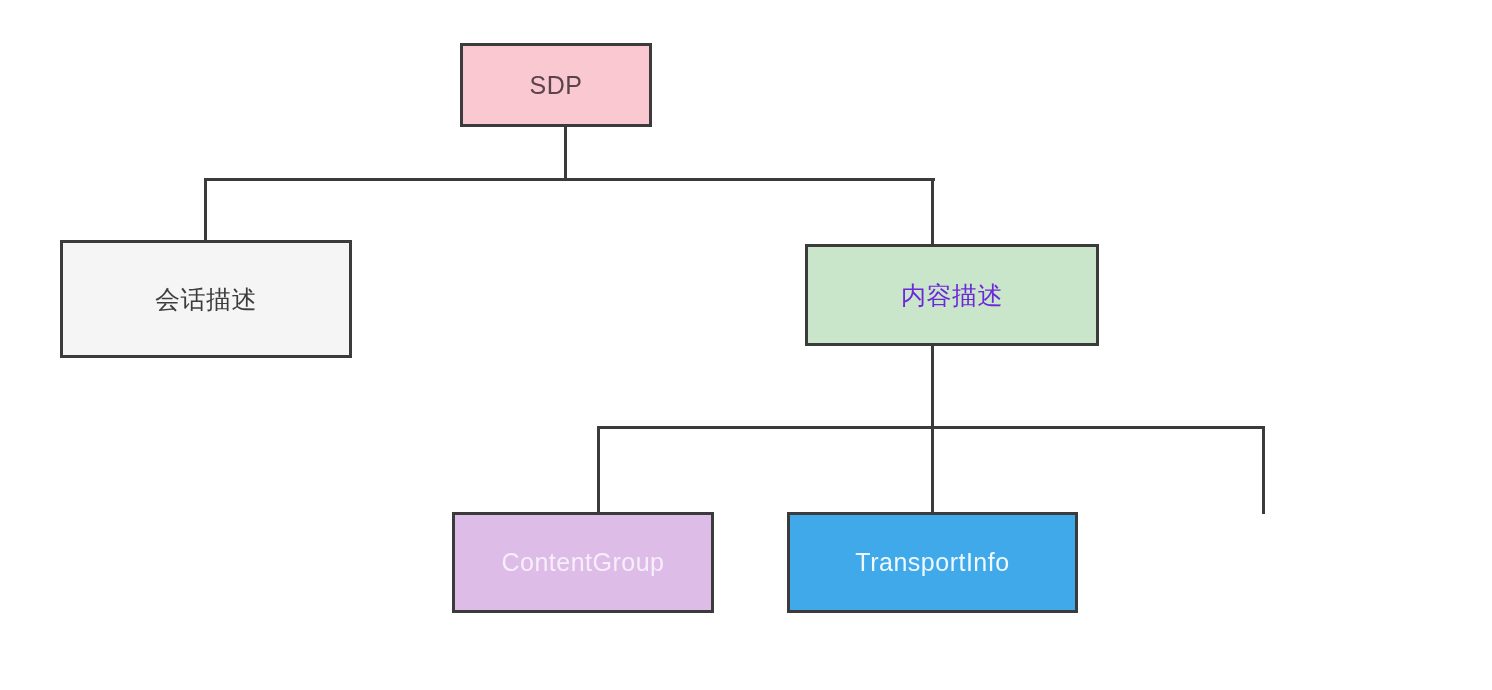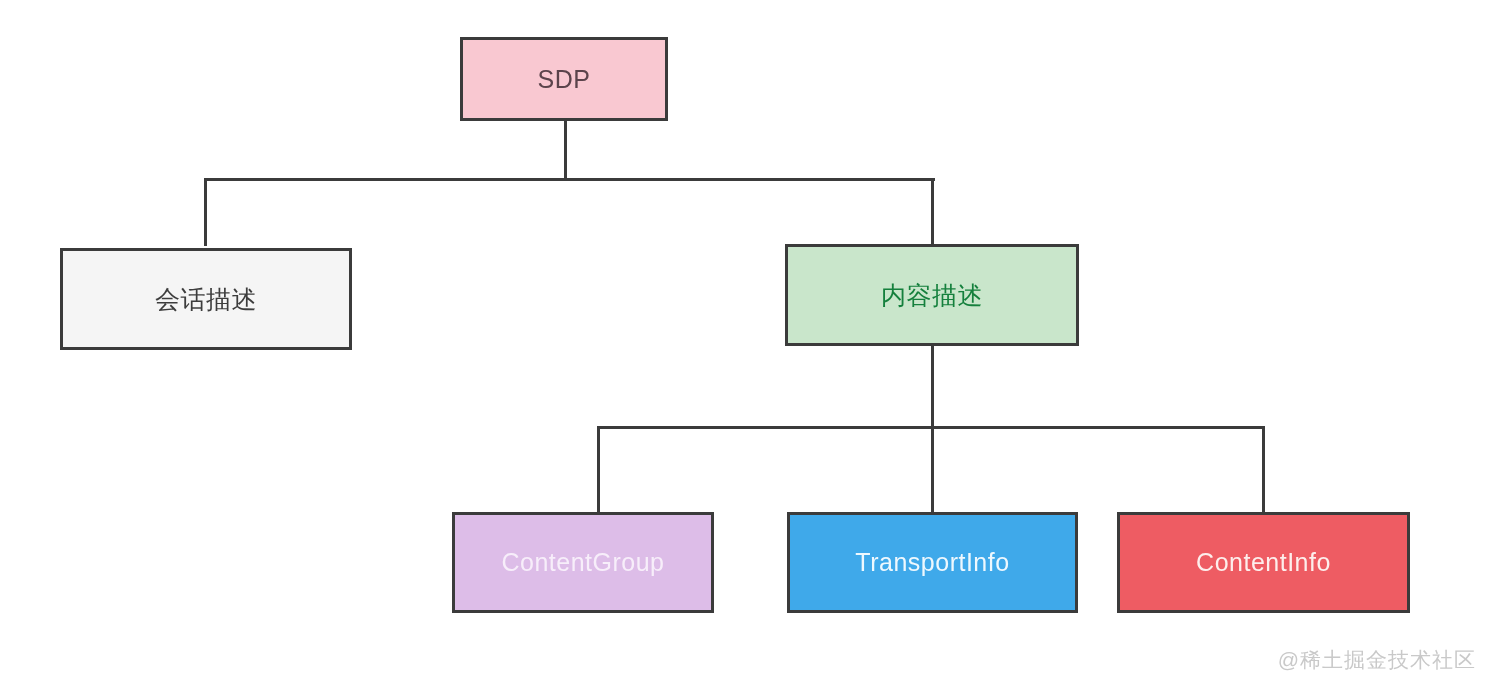--- a/index.html
+++ b/index.html
@@ -23,22 +23,22 @@
     align-items: center;
     justify-content: center;
     font-size: 25px;
     letter-spacing: 0.5px;
   }
   .line {
     position: absolute;
     background: #3b3b3b;
   }
   
-  .node-sdp            { left: 460px; top: 37px;  width: 208px; height: 84px; }
-  .node-session-desc   { left: 60px;  top: 248px; width: 292px; height: 102px; }
+  .node-sdp            { left: 460px; top: 43px;  width: 192px; height: 84px; }
+  .node-session-desc   { left: 60px;  top: 240px; width: 292px; height: 118px; }
   .node-content-desc   { left: 785px; top: 244px; width: 294px; height: 102px; }
   .node-content-group  { left: 452px; top: 512px; width: 262px; height: 101px; }
   .node-transport-info { left: 787px; top: 512px; width: 291px; height: 101px; text-align: right; }
   .node-content-info   { left: 1117px;top: 512px; width: 293px; height: 101px; }
   
   .line-sdp-down   { left: 564px;  top: 113px; width: 3px;   height: 68px; }
   .line-h-top      { left: 204px;  top: 178px; width: 731px; height: 3px; }
   .line-left-down  { left: 204px;  top: 178px; width: 3px;   height: 68px; }
   .line-right-down { left: 931px;  top: 178px; width: 3px;   height: 68px; }
   .line-green-down { left: 931px;  top: 344px; width: 3px;   height: 85px; }
@@ -71,31 +71,27 @@
   <div class="line line-ci-down" style="background: rgb(59, 59, 59);"></div>
 
   <div class="node node-sdp" style="background: rgb(249, 200, 209); color: rgb(91, 67, 75);">
     <span>SDP</span>
   </div>
 
   <div class="node node-session-desc" style="background: rgb(245, 245, 245); color: rgb(61, 61, 61);">
     <span>会话描述</span>
   </div>
 
-  <div class="node node-content-desc" style="background: rgb(201, 230, 203); color: #15803d;">
+  <div class="node node-content-desc" style="background: rgb(201, 230, 203); color: #6d28d9; margin-left: 20px;">
     <span>内容描述</span>
   </div>
 
   <div class="node node-content-group" style="background: rgb(221, 189, 232); color: rgb(247, 238, 250);">
     <span>ContentGroup</span>
   </div>
 
   <div class="node node-transport-info" style="background: rgb(63, 169, 234); color: rgb(238, 248, 254);">
     <span>TransportInfo</span>
   </div>
 
-  <div class="node node-content-info" style="background: rgb(238, 92, 99); color: rgb(253, 238, 236);">
-    <span>ContentInfo</span>
-  </div>
 
-  <div class="watermark">@稀土掘金技术社区</div>
 
 </div>
 
 </body></html>

